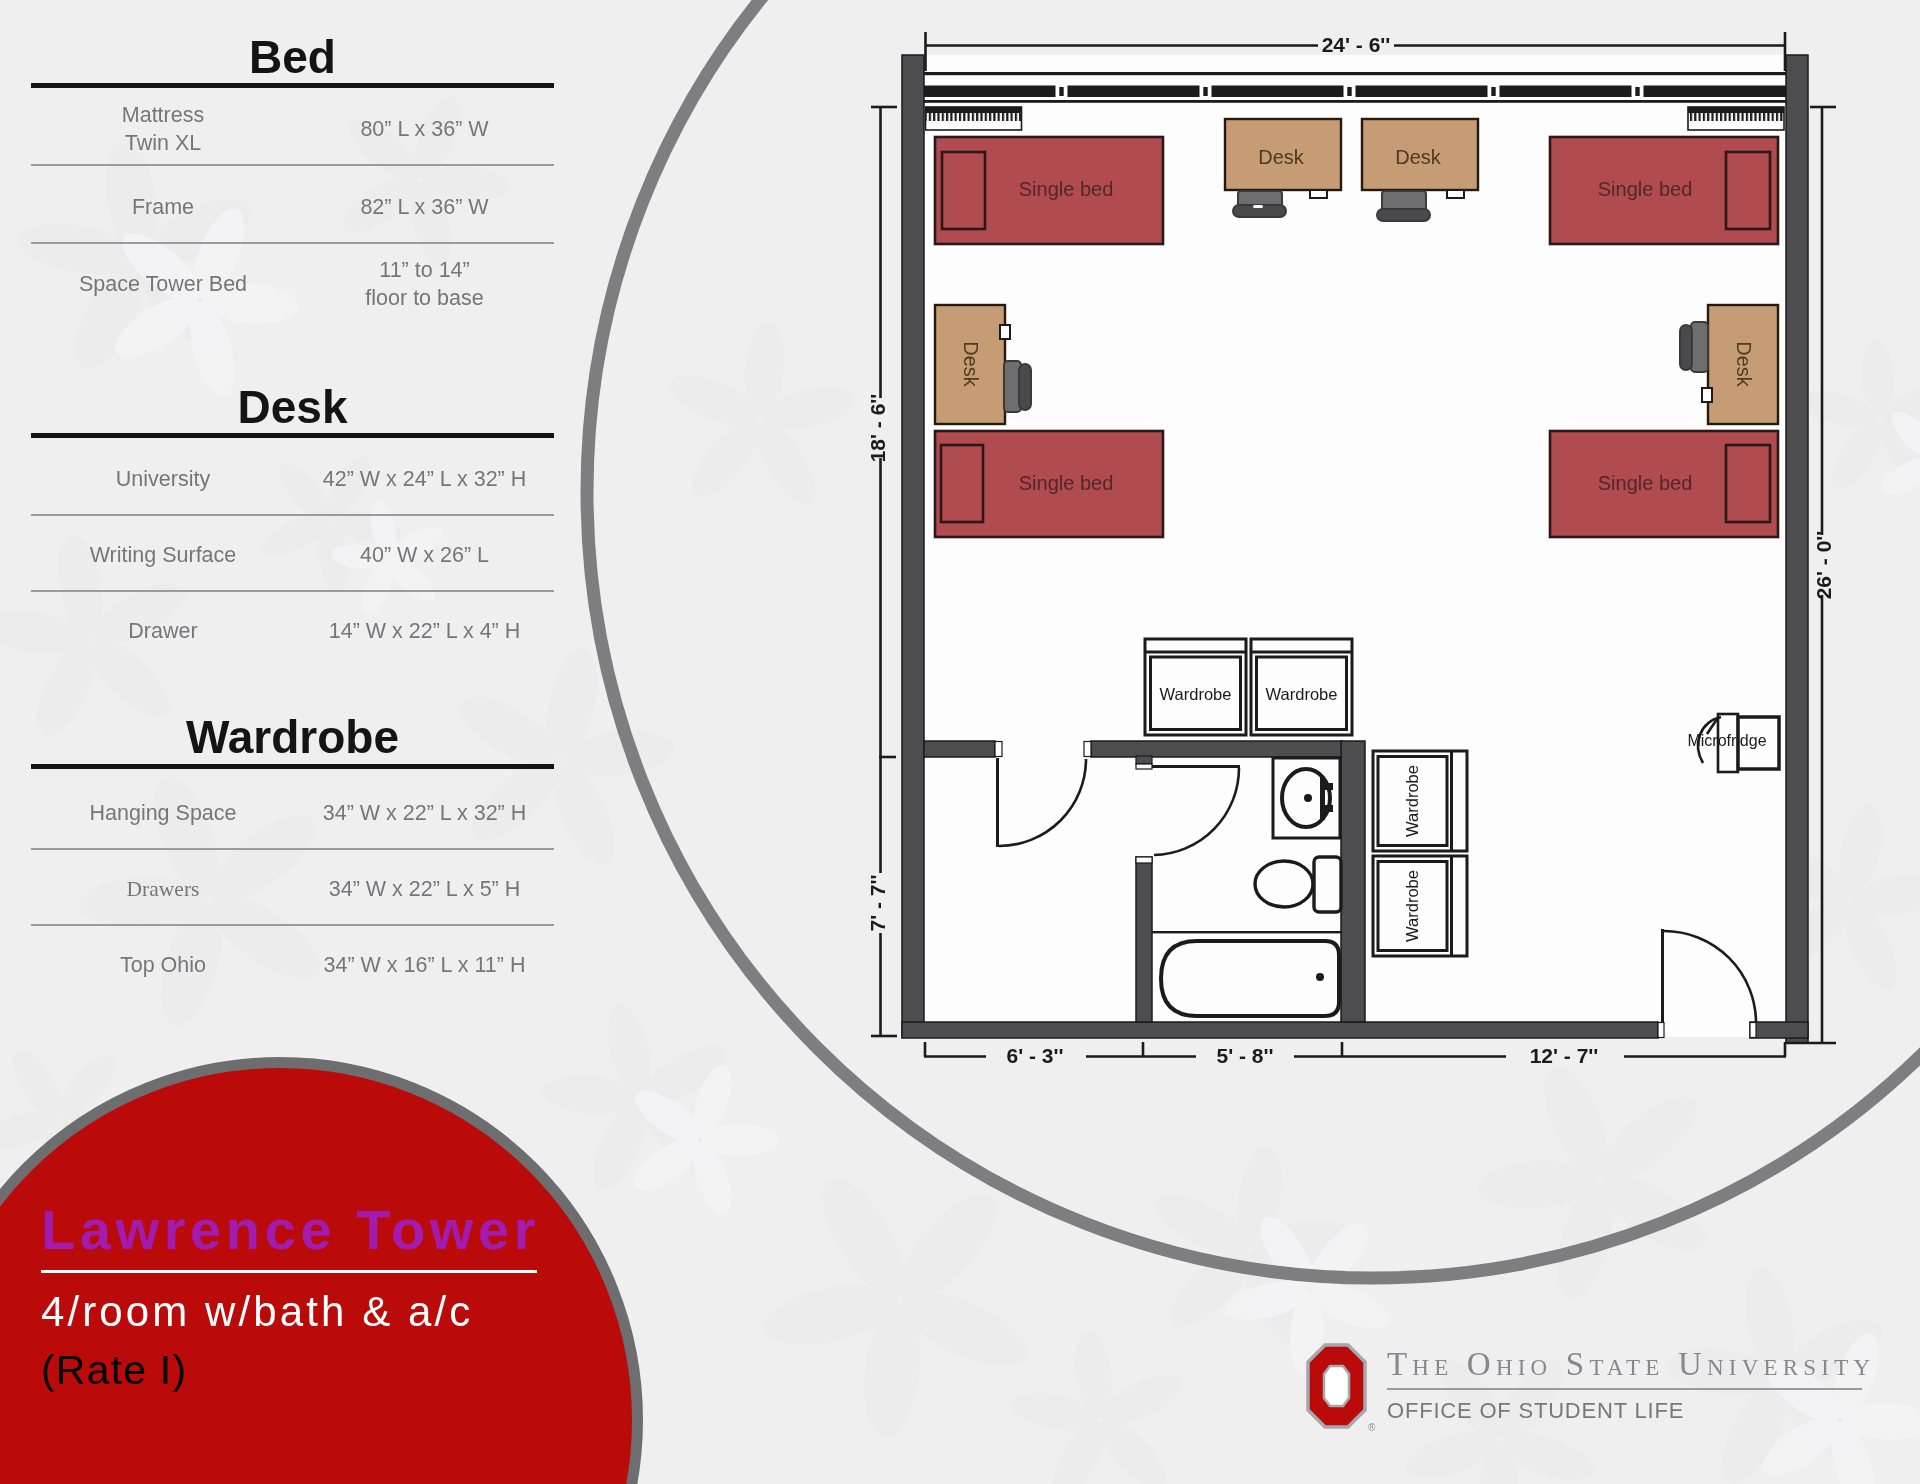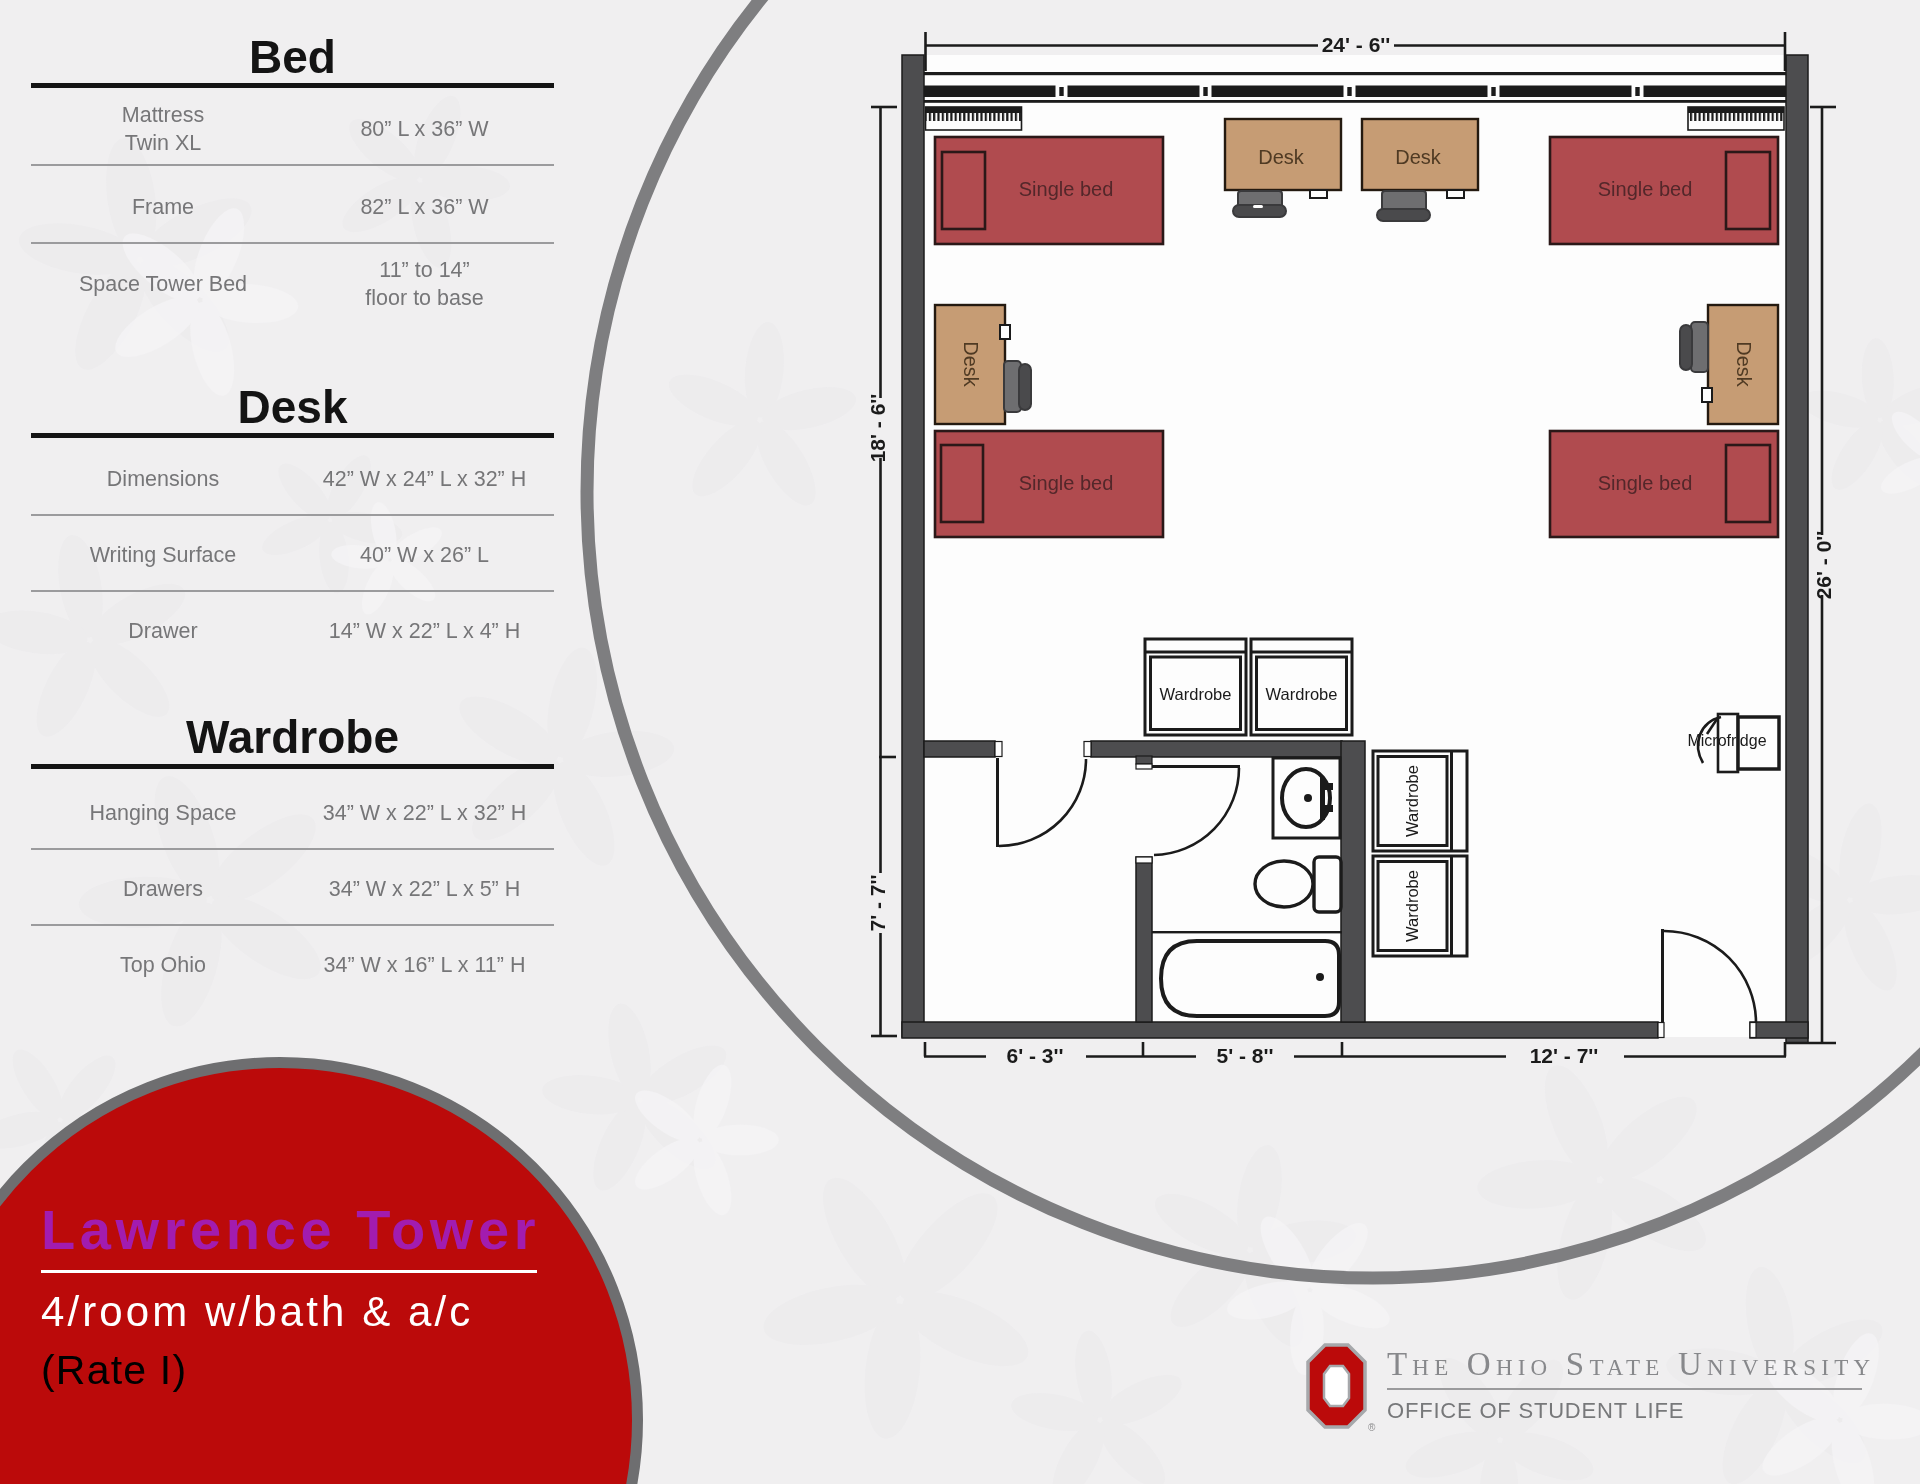--- a/index.html
+++ b/index.html
@@ -207,39 +207,39 @@
 <div class="abs lbl" style="left:295px; top:193px; width:259px;">82” L x 36” W</div>
 
 <div class="abs thin" style="left:31px; top:242px; width:523px;"></div>
 
 <div class="abs lbl" style="left:31px; top:270px; width:264px;">Space Tower Bed</div>
 <div class="abs lbl" style="left:295px; top:256px; width:259px;">11” to 14”<br>floor to base</div>
 
 <div class="abs hdr" style="left:31px; top:380px; width:523px;">Desk</div>
 <div class="abs thick" style="left:31px; top:433px; width:523px;"></div>
 
-<div class="abs lbl" style="left:31px; top:465px; width:264px;">Dimensions</div>
+<div class="abs lbl" style="left:31px; top:465px; width:264px;">University</div>
 <div class="abs lbl" style="left:295px; top:465px; width:259px;">42” W x 24” L x 32” H</div>
 <div class="abs thin" style="left:31px; top:514px; width:523px;"></div>
 
 <div class="abs lbl" style="left:31px; top:541px; width:264px;">Writing Surface</div>
 <div class="abs lbl" style="left:295px; top:541px; width:259px;">40” W x 26” L</div>
 <div class="abs thin" style="left:31px; top:590px; width:523px;"></div>
 
 <div class="abs lbl" style="left:31px; top:617px; width:264px;">Drawer</div>
 <div class="abs lbl" style="left:295px; top:617px; width:259px;">14” W x 22” L x 4” H</div>
 
 <div class="abs hdr" style="left:31px; top:710px; width:523px;">Wardrobe</div>
 <div class="abs thick" style="left:31px; top:764px; width:523px;"></div>
 
 <div class="abs lbl" style="left:31px; top:799px; width:264px;">Hanging Space</div>
 <div class="abs lbl" style="left:295px; top:799px; width:259px;">34” W x 22” L x 32” H</div>
 <div class="abs thin" style="left:31px; top:848px; width:523px;"></div>
 
-<div class="abs lbl" style="left:31px; top:875px; width:264px;">Drawers</div>
+<div class="abs lbl" style="left:31px; top:875px; width:264px;font-family:Liberation Serif, serif;">Drawers</div>
 <div class="abs lbl" style="left:295px; top:875px; width:259px;">34” W x 22” L x 5” H</div>
 <div class="abs thin" style="left:31px; top:924px; width:523px;"></div>
 
 <div class="abs lbl" style="left:31px; top:951px; width:264px;">Top Ohio</div>
 <div class="abs lbl" style="left:295px; top:951px; width:259px;">34” W x 16” L x 11” H</div>
 
 <div class="abs" style="left:41px; top:1197px; width:620px; color:#a21caf; font-size:56px; font-weight:bold; letter-spacing:4.6px;">Lawrence Tower</div>
 
 <div class="abs" style="left:41px; top:1270px; width:496px; height:3px; background:#fff;"></div>
 

